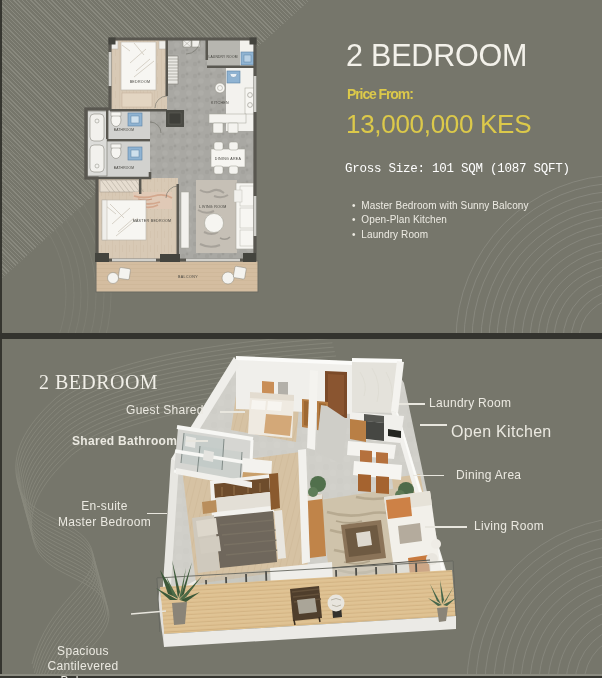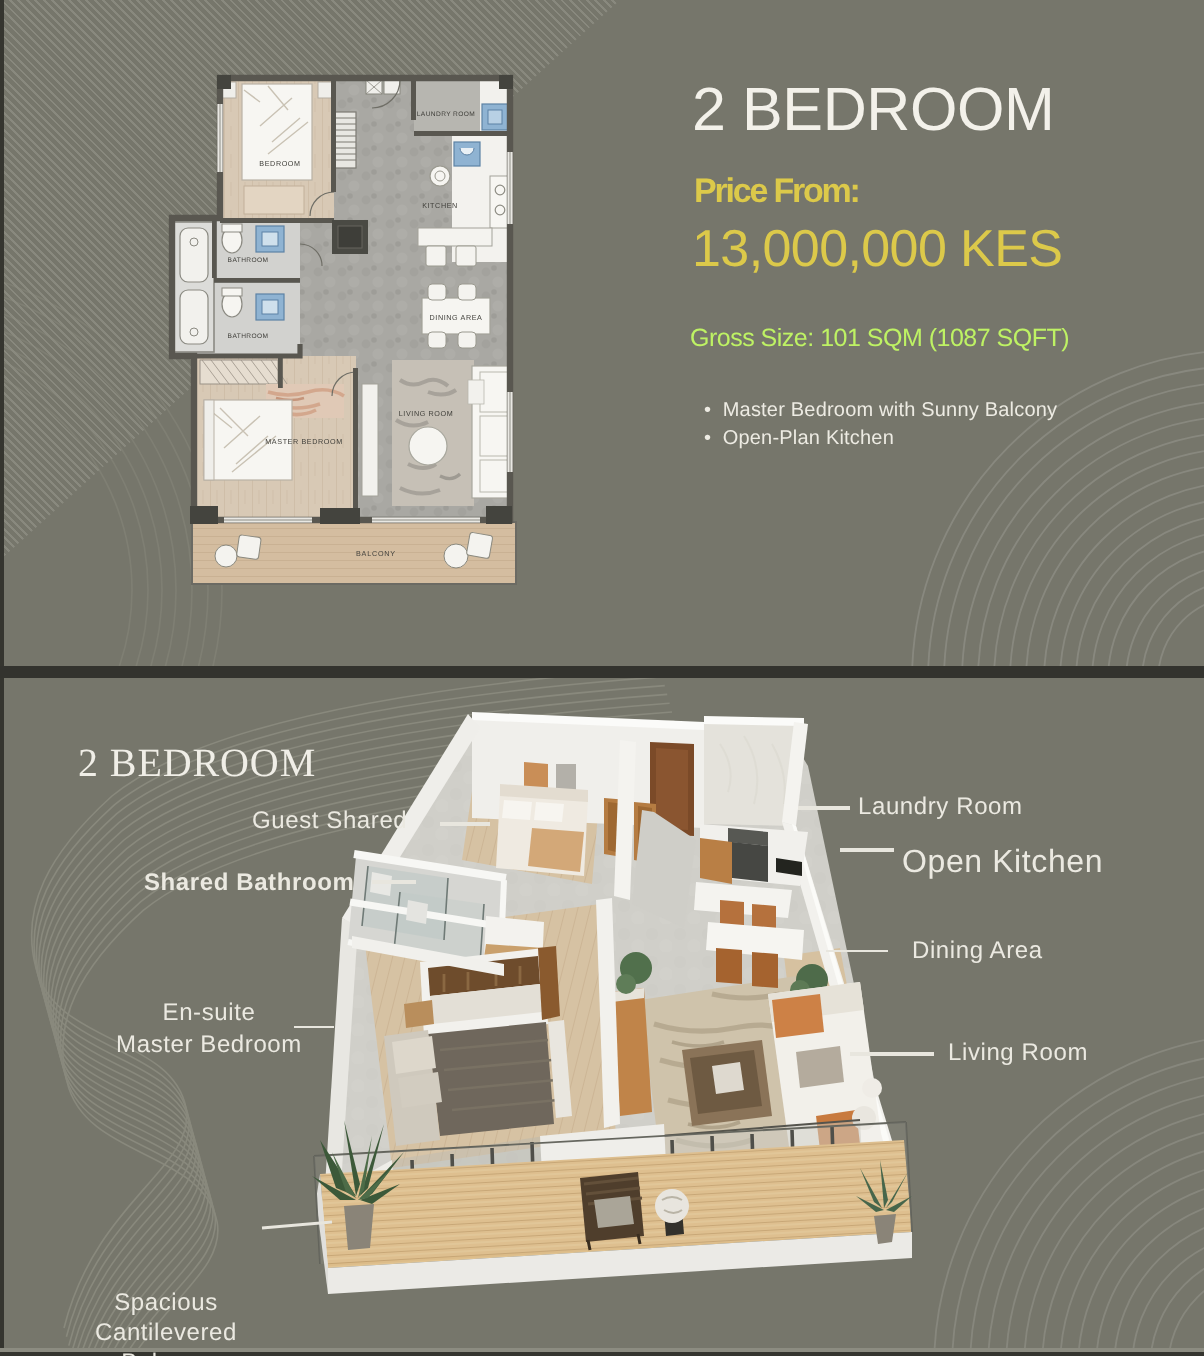--- a/index.html
+++ b/index.html
@@ -82,29 +82,30 @@
 
 <div class="abs" style="left:0;top:0;width:2px;height:678px;background:#35352f;"></div>
 
 <div class="abs" style="left:0;top:333px;width:602px;height:5.5px;background:#33332e;"></div>
 
 <div class="abs" style="left:0;top:673.5px;width:602px;height:2px;background:#8c8c81;"></div>
 <div class="abs" style="left:0;top:675.5px;width:602px;height:2.5px;background:#35352f;"></div>
 
 <div class="abs" style="left:346px;top:38px;color:#f3f1ea;font-size:30.5px;letter-spacing:-0.2px;font-weight:400;white-space:nowrap;">2 BEDROOM</div>
 
-<div class="abs" style="left:347px;top:85.5px;color:#dcc94a;font-size:17px;font-weight:700;letter-spacing:-1.1px;white-space:nowrap;">Price From:</div>
+<div class="abs" style="left:347px;top:85.5px;color:#dcc94a;font-size:14px;font-weight:700;letter-spacing:-1.1px;white-space:nowrap;">Price From:</div>
 
 <div class="abs" style="left:346px;top:109px;color:#dcc94a;font-size:26px;font-weight:400;letter-spacing:-0.3px;white-space:nowrap;">13,000,000 KES</div>
 
-<div class="abs" style="left:345px;top:162.3px;color:#bef264;font-size:12.5px;letter-spacing:-0.25px;white-space:nowrap;">Gross Size: 101 SQM (1087 SQFT)</div>
+<div class="abs" style="left:345px;top:162.3px;color:#ffffff;font-size:12.5px;letter-spacing:-0.25px;white-space:nowrap;font-family:Liberation Mono, monospace;">Gross Size: 101 SQM (1087 SQFT)</div>
 
 <div class="abs" style="left:352px;top:199px;color:#edebe3;font-size:10px;letter-spacing:0.1px;line-height:14.4px;white-space:nowrap;">
   <div>•&nbsp;&nbsp;Master Bedroom with Sunny Balcony</div>
   <div>•&nbsp;&nbsp;Open-Plan Kitchen</div>
+  <div>•&nbsp;&nbsp;Laundry Room</div>
 </div>
 
 <svg class="abs" style="left:82px;top:34px" width="180" height="262" viewBox="82 34 180 262" font-family="Liberation Sans, sans-serif">
   <defs>
     <pattern id="wood" width="7" height="14" patternUnits="userSpaceOnUse">
       <rect width="7" height="14" fill="#d8c9b5"></rect>
       <line x1="0" y1="0" x2="0" y2="14" stroke="#c9b7a0" stroke-width="0.6"></line>
       <line x1="3.5" y1="7" x2="3.5" y2="14" stroke="#cebda7" stroke-width="0.4"></line>
     </pattern>
     <pattern id="conc" width="12" height="12" patternUnits="userSpaceOnUse">

